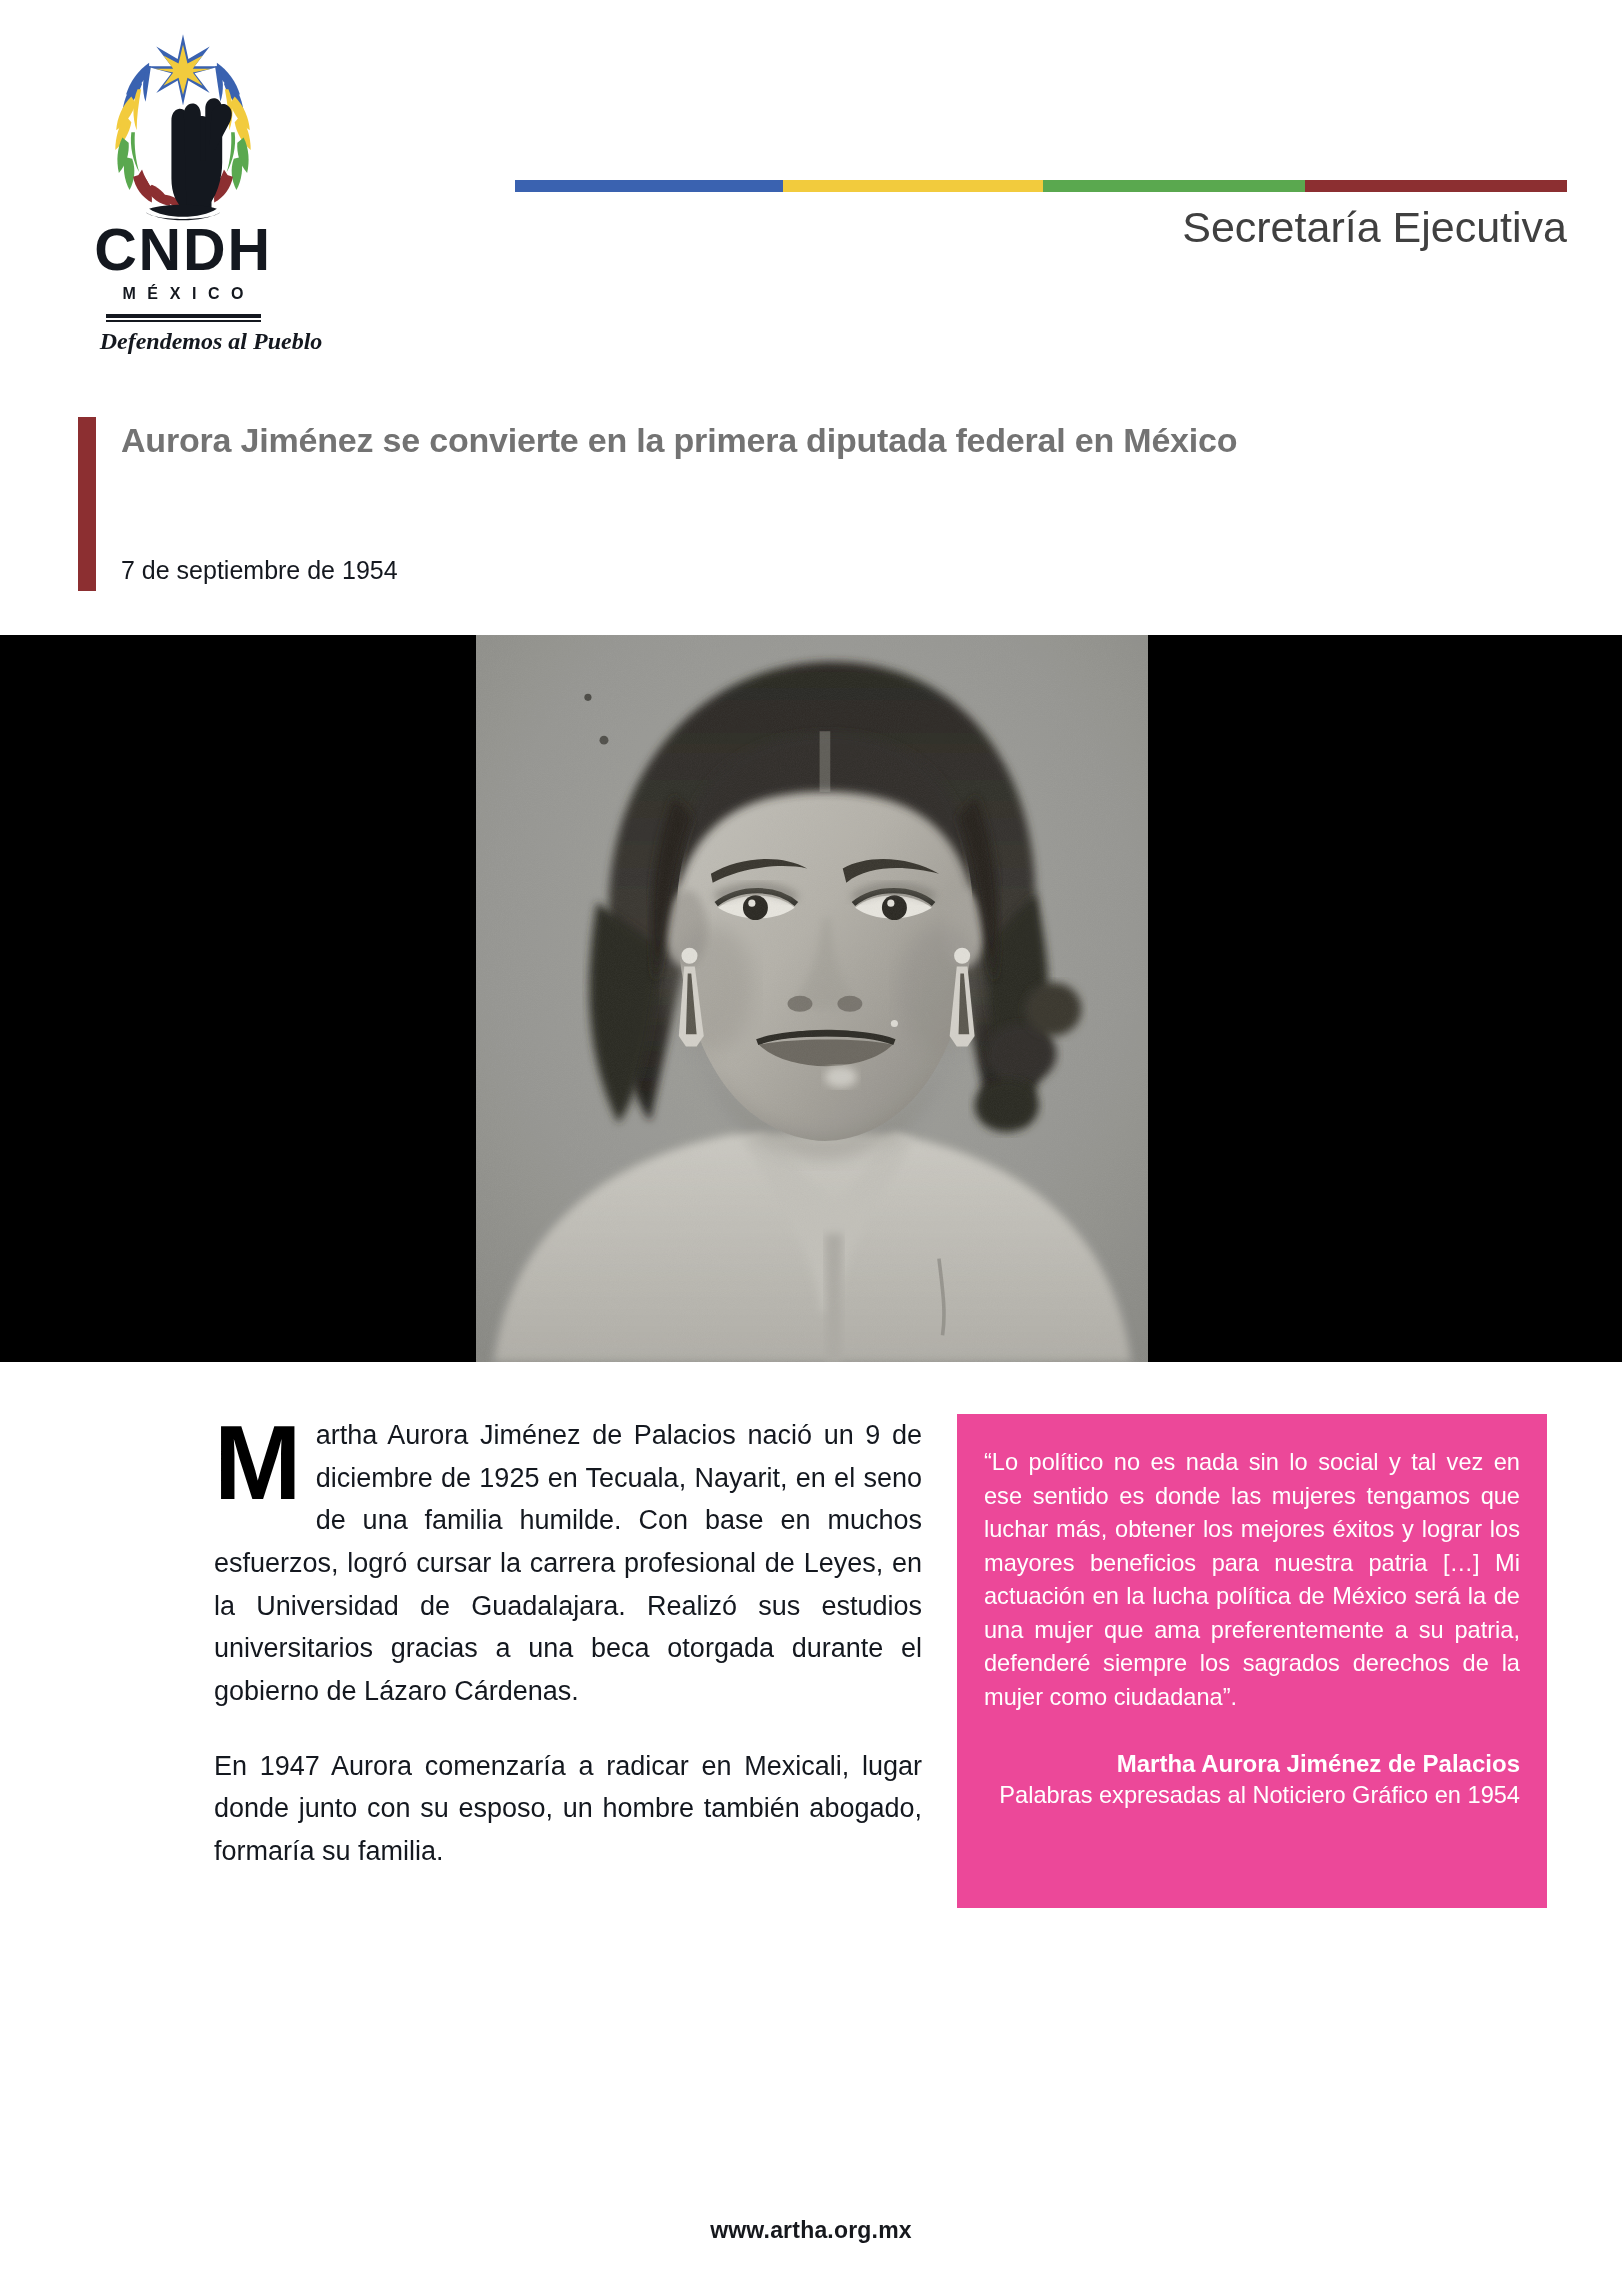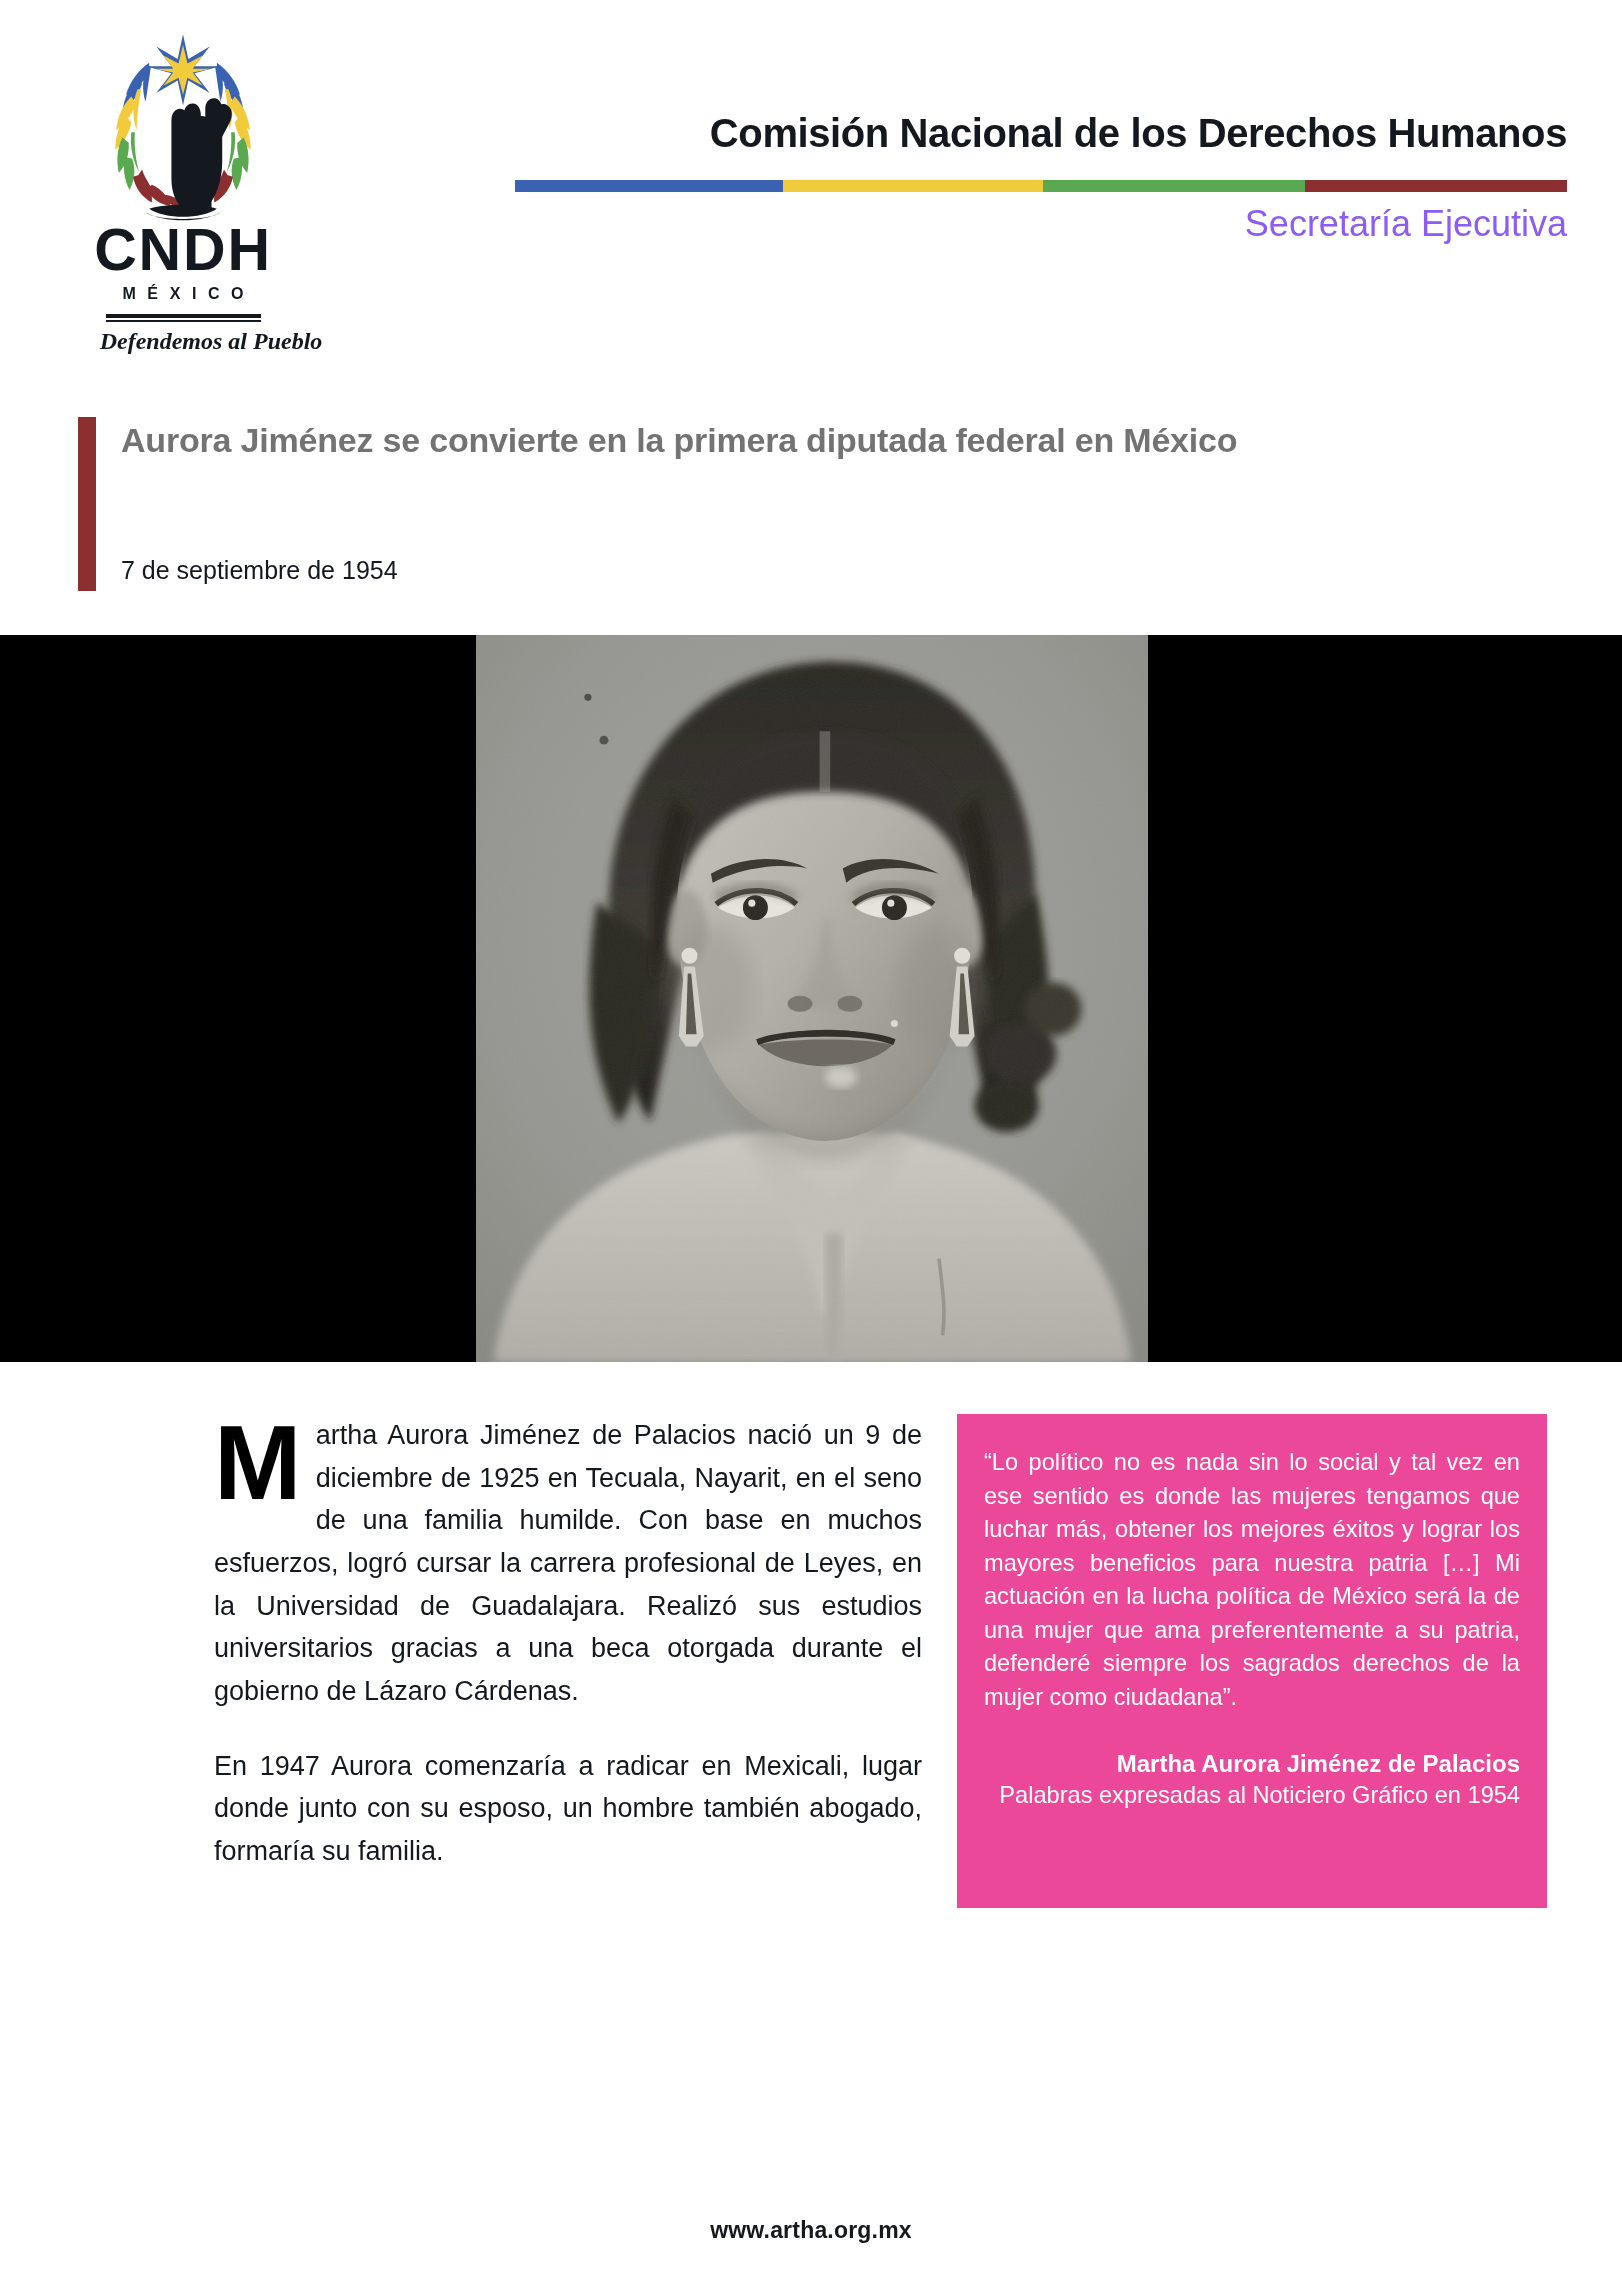--- a/index.html
+++ b/index.html
@@ -114,22 +114,22 @@
   .color-bar span { height: 100%; display:block; }
   .cb-blue   { width: 25.5%; }
   .cb-yellow { width: 24.7%; }
   .cb-green  { width: 24.9%; }
   .cb-red    { width: 24.9%; }
 
   .org-subtitle {
     position: absolute;
     right: 55px;
     top: 203px;
-    font-size: 36px;
-    color: #8b5cf6;
+    font-size: 43px;
+    color: #404040;
     text-align: right;
     white-space: nowrap;
   }
 
   
   .title-block {
     position: absolute;
     left: 78px;
     top: 417px;
     width: 1478px;
@@ -325,21 +325,20 @@
         </g>
       </svg>
     </div>
     <div class="logo-cndh">CNDH</div>
     <div class="logo-mexico">MÉXICO</div>
     <div class="logo-rule"></div>
     <div class="logo-rule2"></div>
     <div class="logo-tagline">Defendemos al Pueblo</div>
   </div>
 
-  <div class="org-title">Comisión Nacional de los Derechos Humanos</div>
 
   <div class="color-bar">
     <span class="cb-blue" style="background:#3a62b0"></span>
     <span class="cb-yellow" style="background:#f2cb3d"></span>
     <span class="cb-green" style="background:#5aa84f"></span>
     <span class="cb-red" style="background:#8c2f31"></span>
   </div>
 
   <div class="org-subtitle">Secretaría Ejecutiva</div>
 </div>

